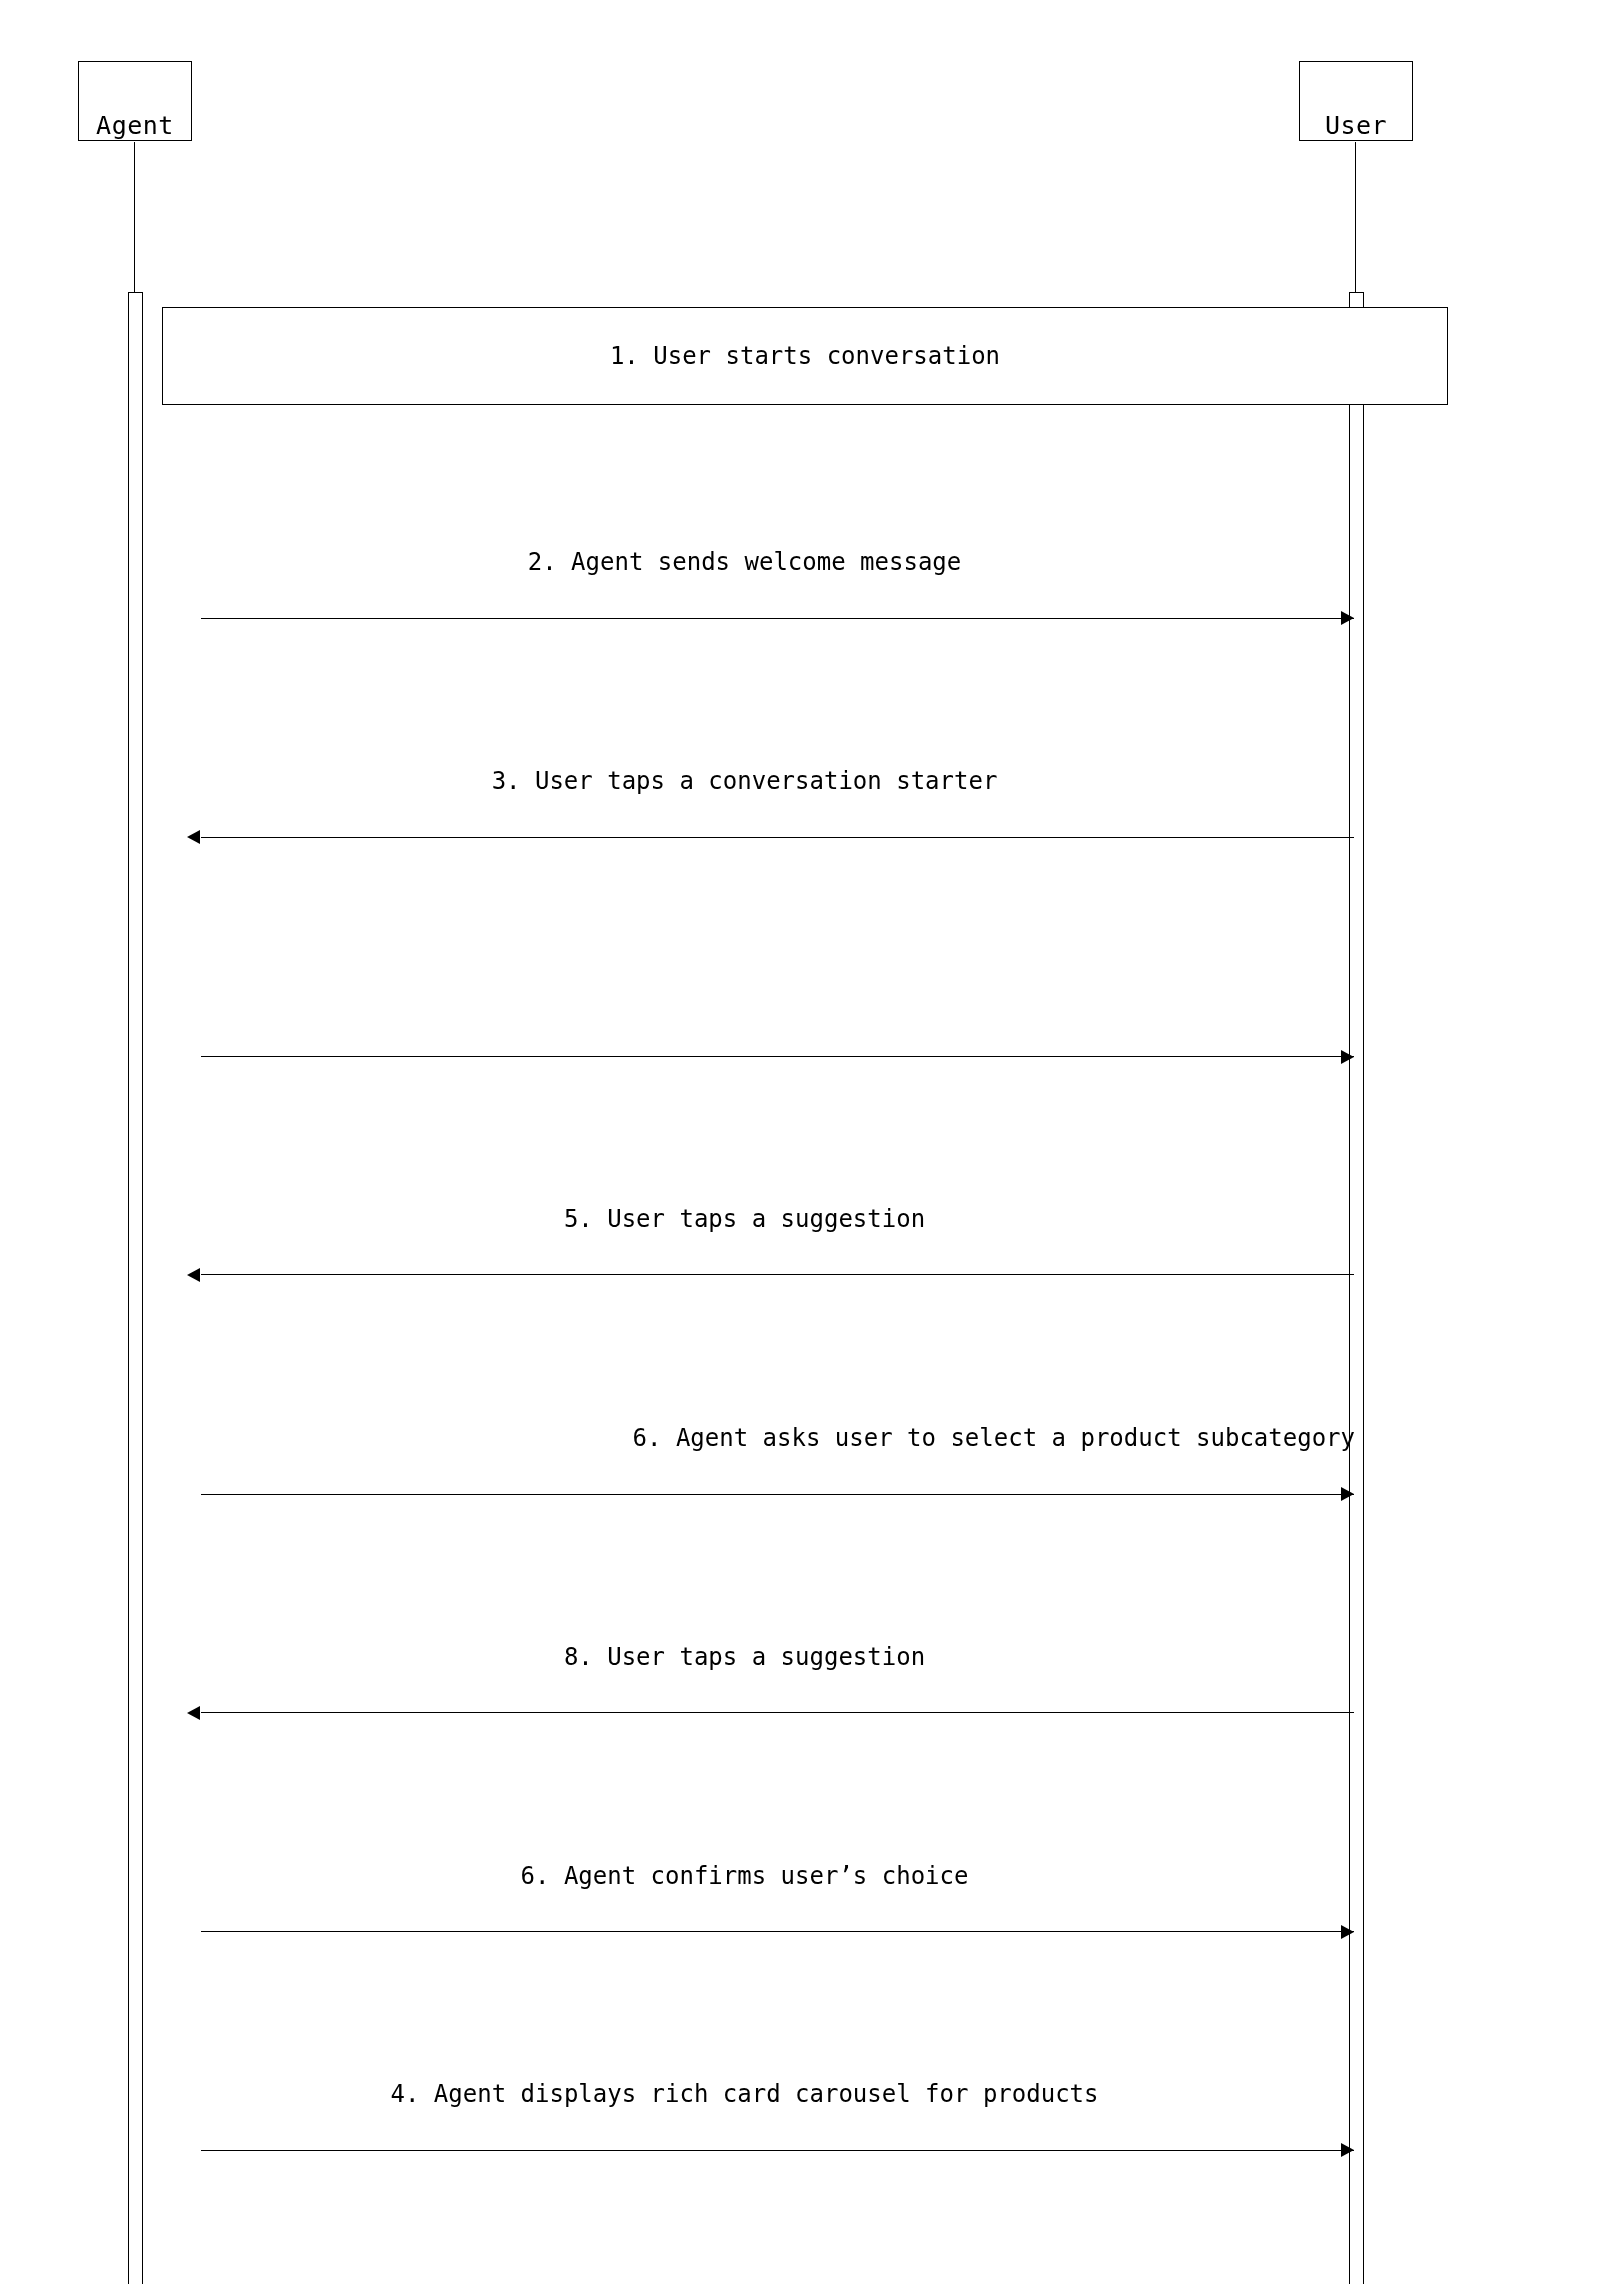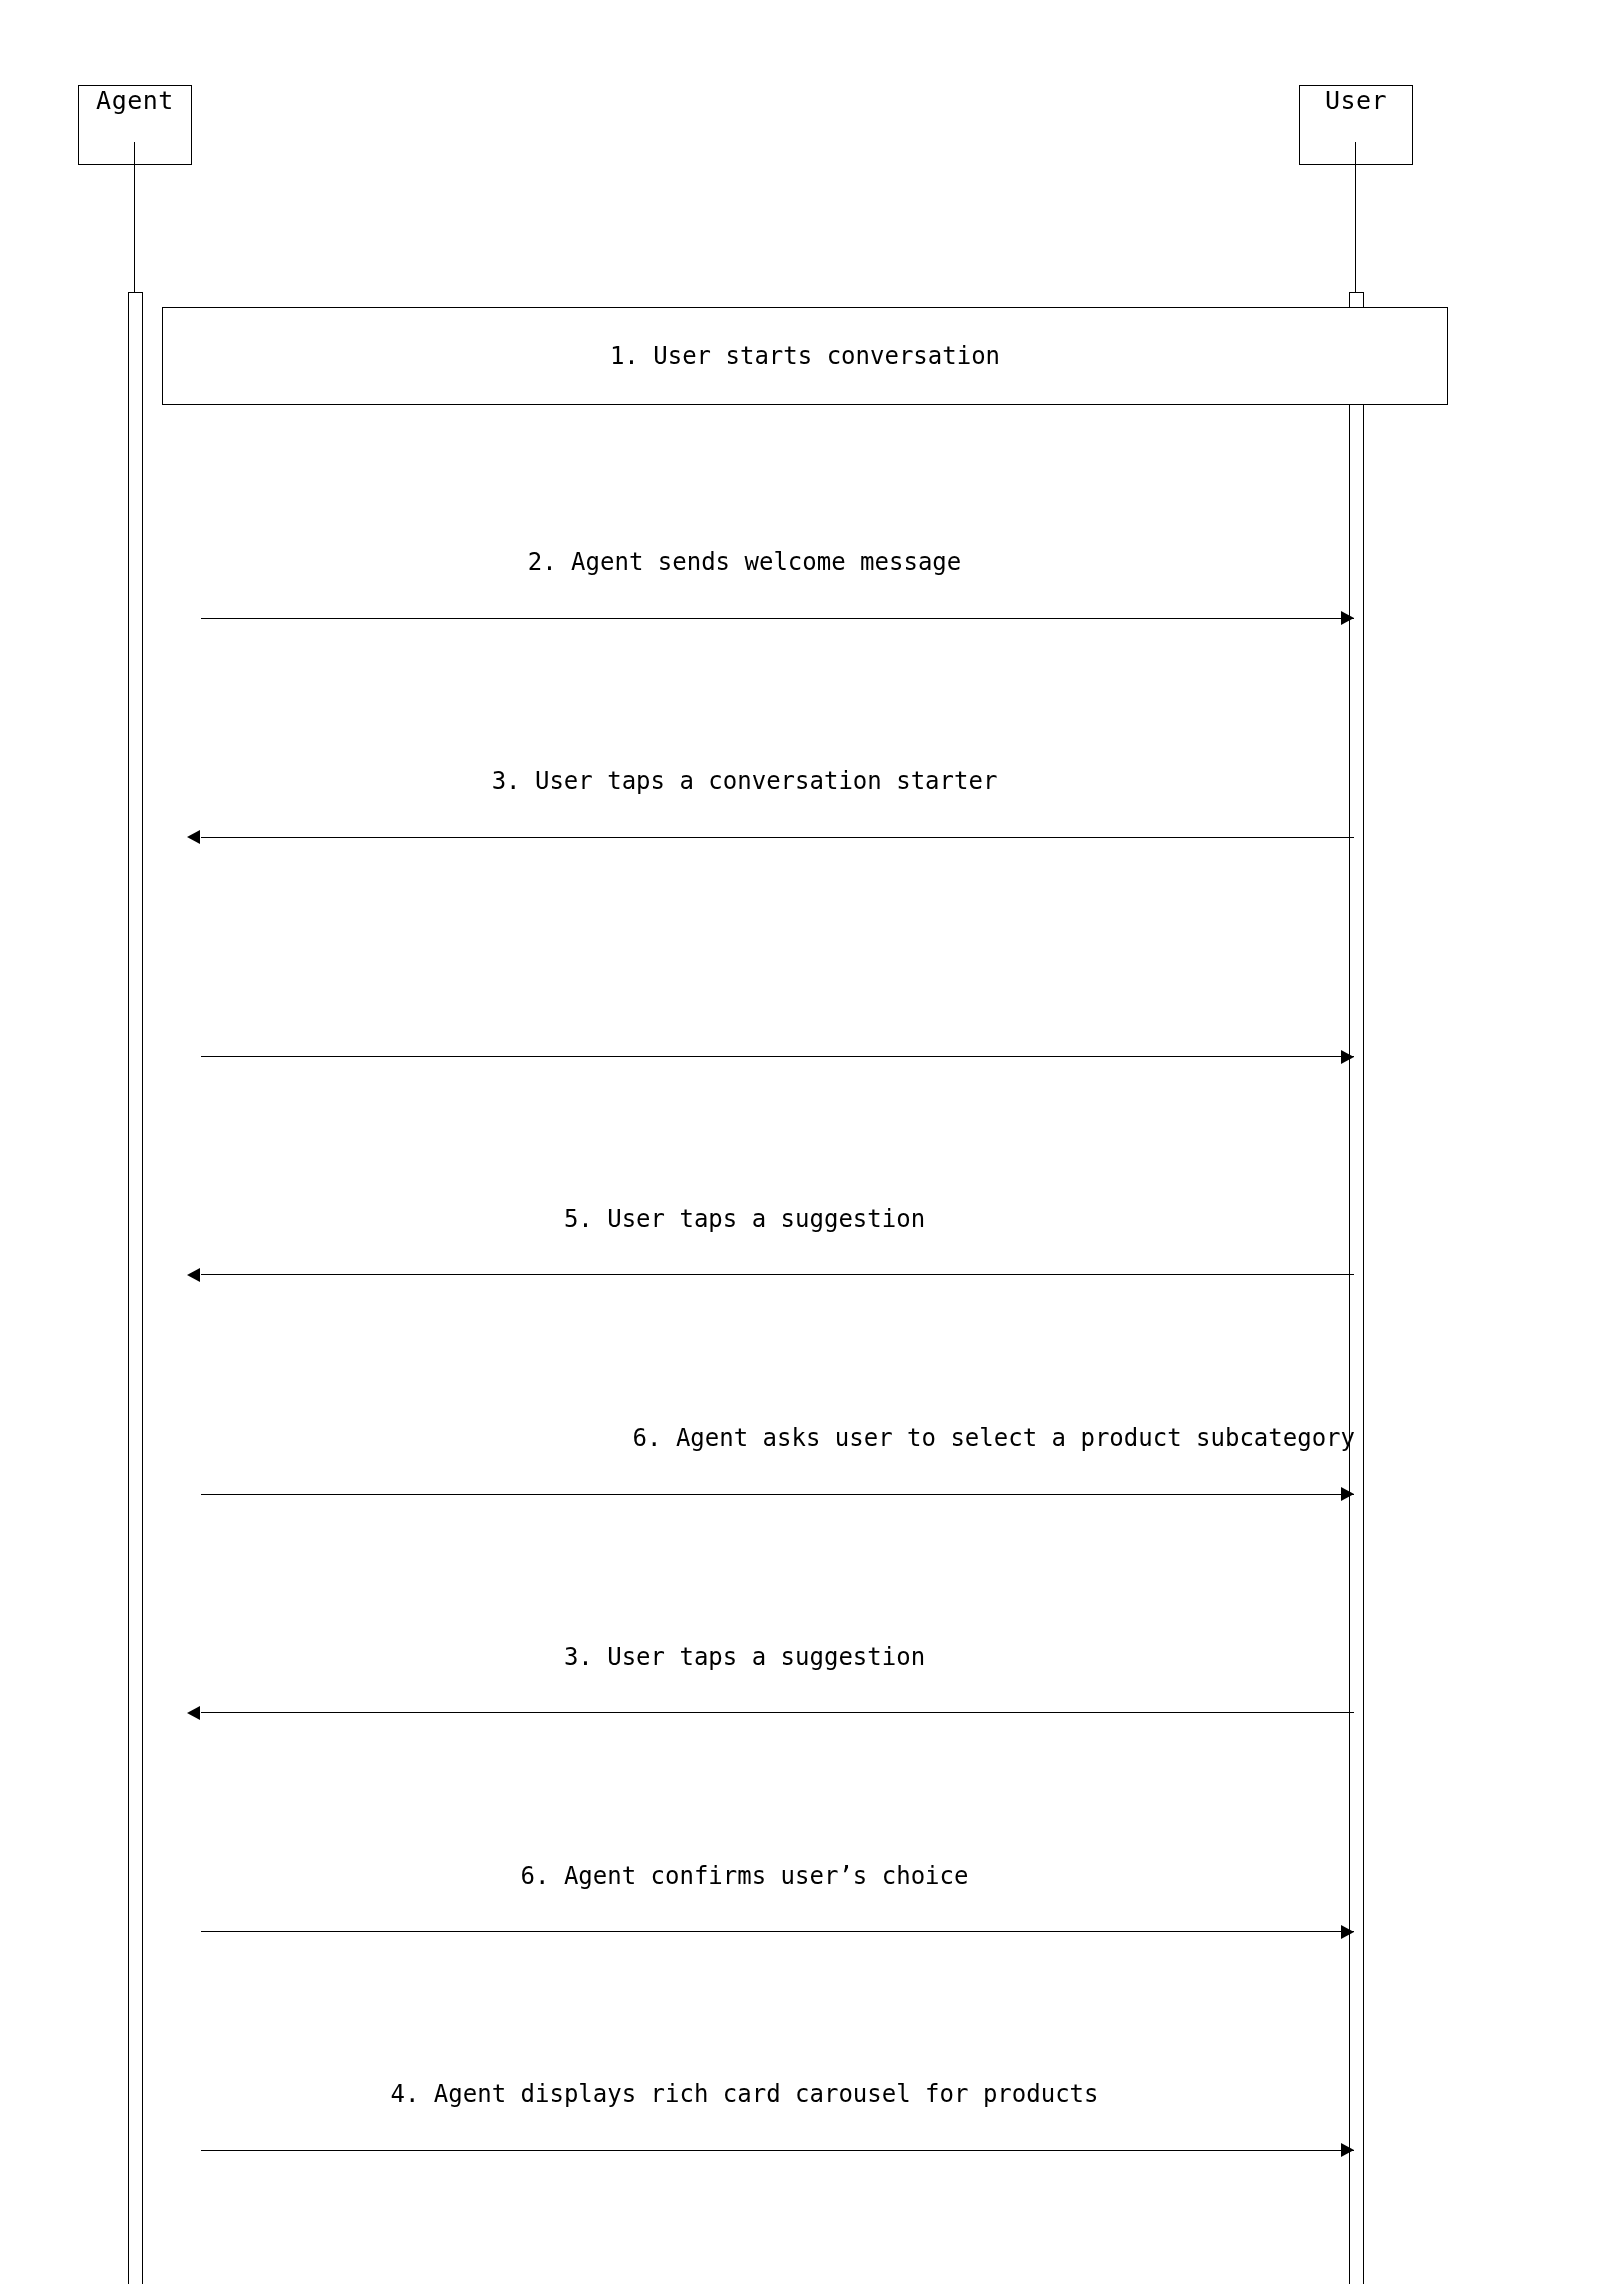--- a/index.html
+++ b/index.html
@@ -16,26 +16,25 @@
     height: 3397px;
     background: #ffffff;
     overflow: hidden;
   }
   .actor-box {
     position: absolute;
     box-sizing: border-box;
     border: 1.4px solid #000000;
     background: #ffffff;
     display: flex;
-    align-items: flex-start;
+    align-items: flex-end;
     justify-content: center;
     font-size: 25px;
     color: #000000;
     letter-spacing: 0.5px;
-    margin-top: 24px;
   }
   .lifeline {
     position: absolute;
     width: 1.4px;
     background: #000000;
   }
   .activation {
     position: absolute;
     box-sizing: border-box;
     border: 1.4px solid #000000;
@@ -115,21 +114,21 @@
   <div class="arrow-head arrow-right" style="left:1341px; top:1050px;"></div>
 
   <div class="msg-label" style="left:134px; top:1205px; width:1221px;">5. User taps a suggestion</div>
   <div class="msg-line" style="left:201px; top:1274px; width:1153px;"></div>
   <div class="arrow-head arrow-left" style="left:187px; top:1268px;"></div>
 
   <div class="msg-label" style="left:134px; top:1424px; width:1221px;text-align:right;">6. Agent asks user to select a product subcategory</div>
   <div class="msg-line" style="left:201px; top:1494px; width:1153px;"></div>
   <div class="arrow-head arrow-right" style="left:1341px; top:1487px;"></div>
 
-  <div class="msg-label" style="left:134px; top:1643px; width:1221px;">3. User taps a suggestion</div>
+  <div class="msg-label" style="left:134px; top:1643px; width:1221px;">8. User taps a suggestion</div>
   <div class="msg-line" style="left:201px; top:1712px; width:1153px;"></div>
   <div class="arrow-head arrow-left" style="left:187px; top:1706px;"></div>
 
   <div class="msg-label" style="left:134px; top:1862px; width:1221px;">6. Agent confirms user’s choice</div>
   <div class="msg-line" style="left:201px; top:1931px; width:1153px;"></div>
   <div class="arrow-head arrow-right" style="left:1341px; top:1925px;"></div>
 
   <div class="msg-label" style="left:134px; top:2080px; width:1221px;">4. Agent displays rich card carousel for products</div>
   <div class="msg-line" style="left:201px; top:2150px; width:1153px;"></div>
   <div class="arrow-head arrow-right" style="left:1341px; top:2143px;"></div>

